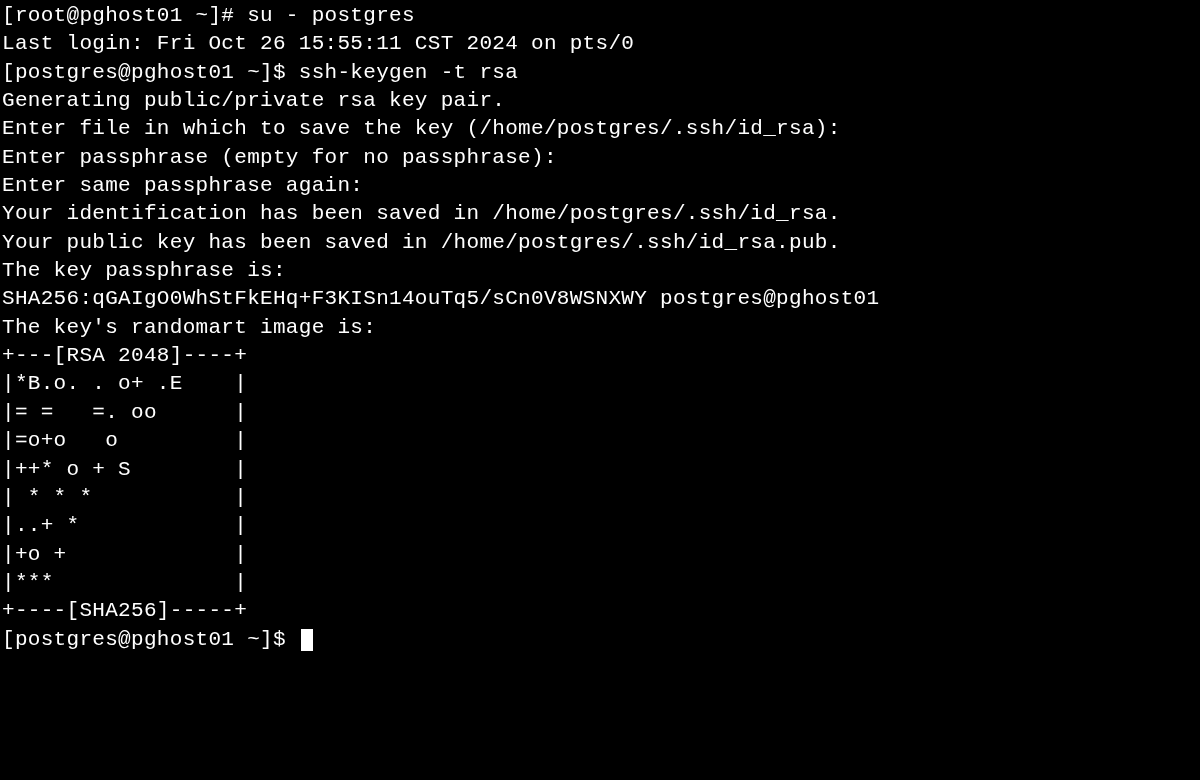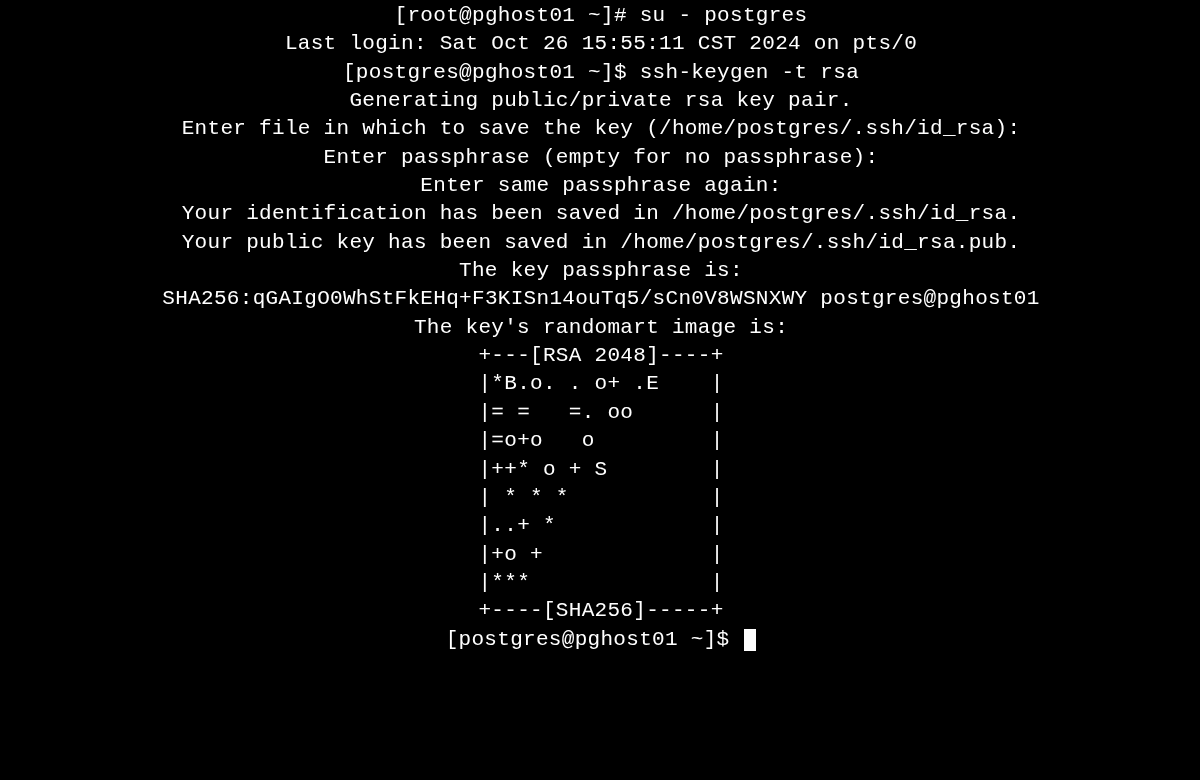--- a/index.html
+++ b/index.html
@@ -1,19 +1,18 @@
 <!DOCTYPE html>
 <html><head>
   <meta charset="utf-8">
   <style>
     * {
       margin: 0;
       padding: 0;
       box-sizing: border-box;
-      text-align: center;
     }
     body {
       background: #000000;
       color: #ffffff;
       font-family: "Courier New", Courier, monospace;
       font-size: 21px;
       line-height: 1.35;
       padding: 2px 0 0 2px;
       width: 1200px;
       height: 780px;
@@ -30,21 +29,21 @@
       background: #ffffff;
       vertical-align: text-bottom;
       margin-left: 2px;
     }
   </style>
 </head>
 <body>
 
 <div class="terminal">
   <div class="line">[root@pghost01 ~]# su - postgres</div>
-  <div class="line">Last login: Sat Oct 26 15:55:11 CST 2024 on pts/0</div>
+  <div class="line">Last login: Fri Oct 26 15:55:11 CST 2024 on pts/0</div>
   <div class="line">[postgres@pghost01 ~]$ ssh-keygen -t rsa</div>
   <div class="line">Generating public/private rsa key pair.</div>
   <div class="line">Enter file in which to save the key (/home/postgres/.ssh/id_rsa):</div>
   <div class="line">Enter passphrase (empty for no passphrase):</div>
   <div class="line">Enter same passphrase again:</div>
   <div class="line">Your identification has been saved in /home/postgres/.ssh/id_rsa.</div>
   <div class="line">Your public key has been saved in /home/postgres/.ssh/id_rsa.pub.</div>
   <div class="line">The key passphrase is:</div>
   <div class="line">SHA256:qGAIgO0WhStFkEHq+F3KISn14ouTq5/sCn0V8WSNXWY postgres@pghost01</div>
   <div class="line">The key's randomart image is:</div>

